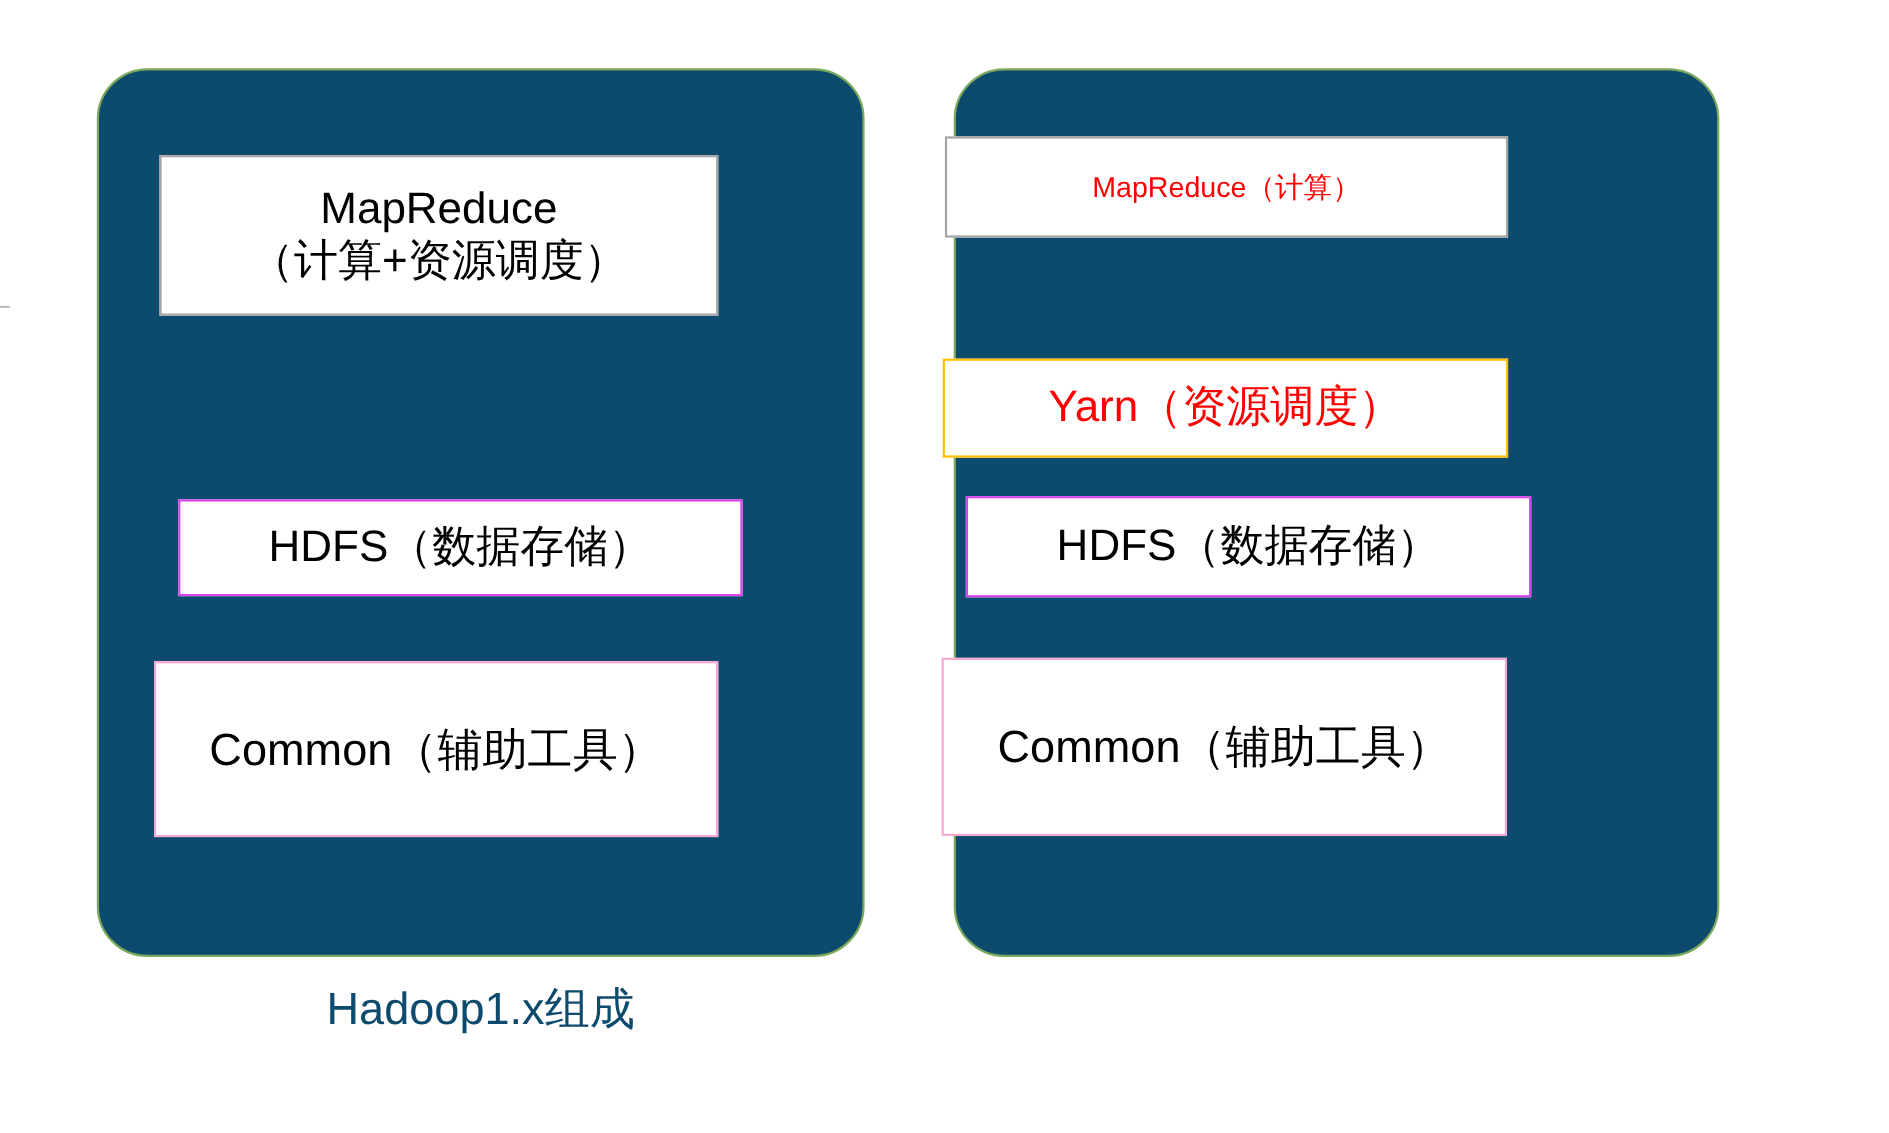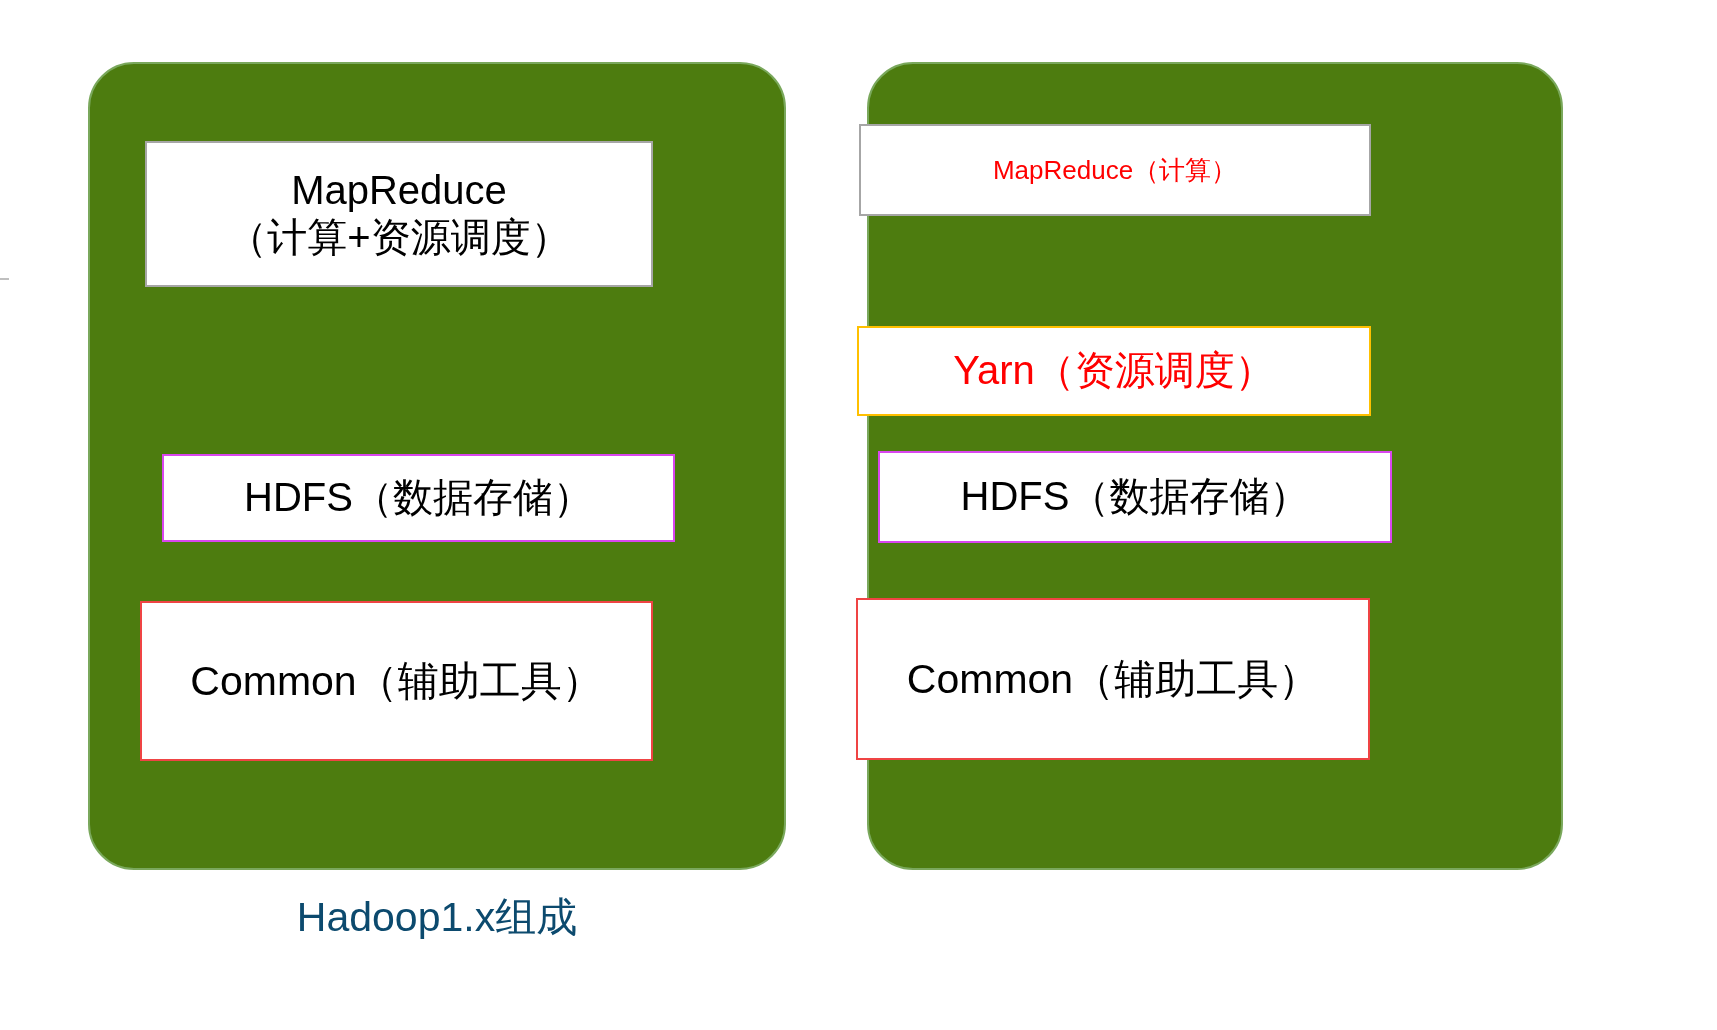--- a/index.html
+++ b/index.html
@@ -22,40 +22,40 @@
     width: 1717px;
     height: 1030px;
   }
 
   
   .group {
     position: absolute;
     box-sizing: border-box;
     border: 2px solid #7aa85c;
     border-radius: 46px;
-    background: #4d7c0f;
+    background: #0c4a6e;
   }
   .group-left  { left: 88px;  top: 62px; width: 698px; height: 808px; }
   .group-right { left: 867px; top: 62px; width: 696px; height: 808px; }
 
   
   .cbox {
     position: absolute;
     box-sizing: border-box;
     background: #ffffff;
     display: flex;
     align-items: center;
     justify-content: center;
     text-align: center;
     line-height: 1.18;
     white-space: pre-line;
   }
   .b-grey   { border: 2px solid #a6a6a6; }
   .b-orange { border: 2px solid #d946ef; margin-left: 22px; }
-  .b-blue   { border: 2px solid #ef4444; }
+  .b-blue   { border: 2px solid #f9a8d4; }
   .b-yellow { border: 2px solid #ffc000; }
 
   .t-black { color: #000000; }
   .t-red   { color: #ff0000; }
 
   
   .l-mapreduce { left: 55px;  top: 77px;  width: 508px; height: 146px; font-size: 40px; }
   .l-hdfs      { left: 50px;  top: 390px; width: 513px; height: 88px;  font-size: 40px; }
   .l-common    { left: 50px;  top: 537px; width: 513px; height: 160px; font-size: 41px; }
 

